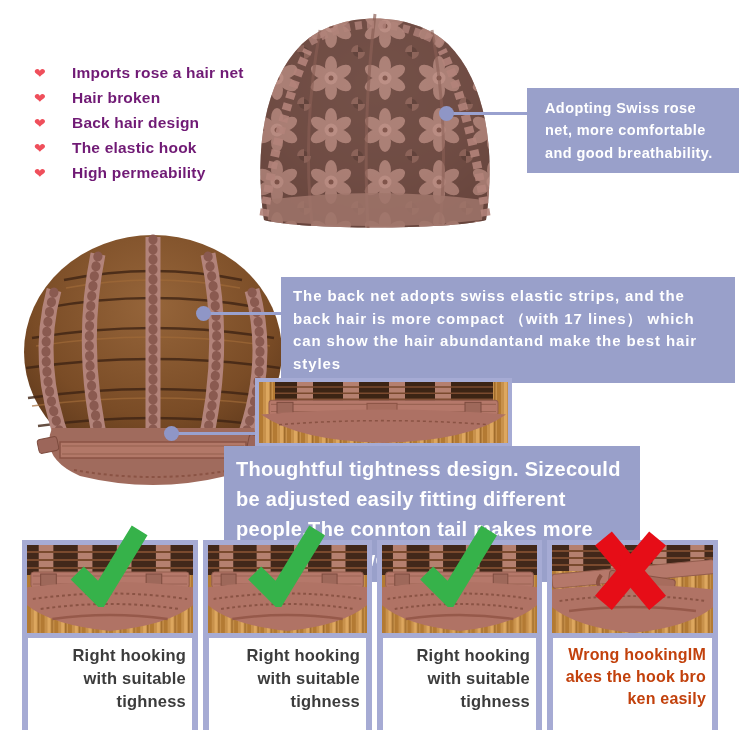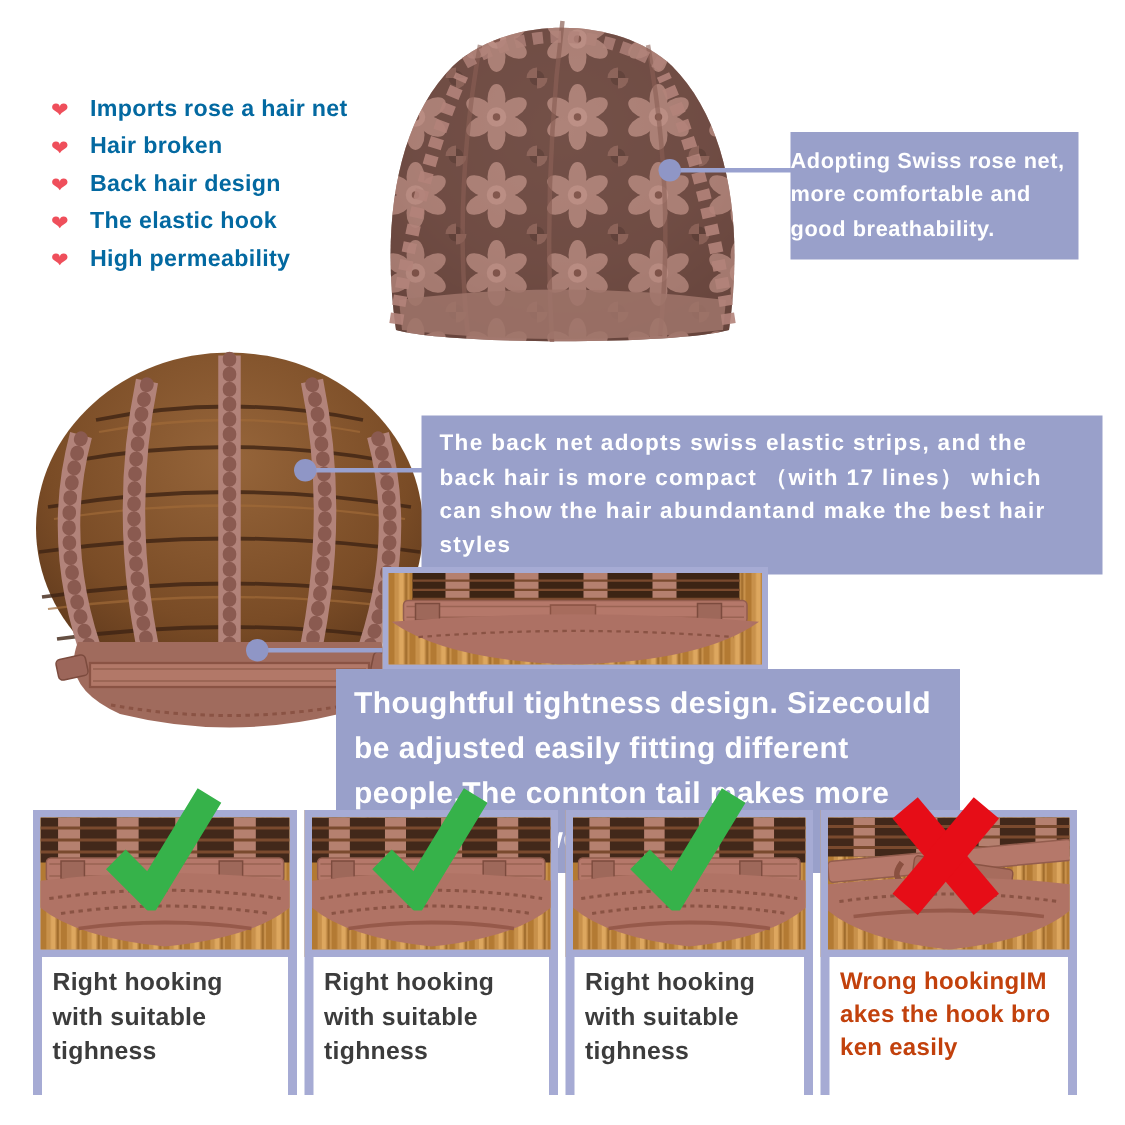--- a/index.html
+++ b/index.html
@@ -3,52 +3,52 @@
 <meta charset="utf-8">
 <style>
   html,body{margin:0;padding:0;background:#ffffff;}
   #canvas{position:relative;width:750px;height:750px;background:#ffffff;overflow:hidden;
           font-family:"Liberation Sans",sans-serif;}
 
   
   .features{position:absolute;left:34px;top:60px;}
   .feat-row{display:flex;align-items:center;height:25px;}
   .heart{width:26px;font-size:14px;color:#ef4f5b;}
-  .feat-label{font-size:15.5px;font-weight:700;color:#0369a1;letter-spacing:.2px;}
+  .feat-label{font-size:15.5px;font-weight:700;color:#701a75;letter-spacing:.2px;margin-left:12px;}
 
   
   .photo{position:absolute;}
   .photo svg{display:block;}
 
   
   .conn-line{position:absolute;height:3px;background:#99a1cf;}
   .conn-dot{position:absolute;width:15px;height:15px;border-radius:50%;background:#8f96c6;}
 
   
   .panel{position:absolute;background:#99a0ca;color:#ffffff;font-weight:700;box-sizing:border-box;}
-  .panel-rose{left:527px;top:88px;width:192px;padding:9px 0;font-size:14.5px;line-height:1.55;letter-spacing:.4px;}
+  .panel-rose{left:527px;top:88px;width:212px;padding:9px 18px;font-size:14.5px;line-height:1.55;letter-spacing:.4px;}
   .panel-back{left:281px;top:277px;width:454px;padding:8px 12px;font-size:15px;line-height:1.5;letter-spacing:.9px;}
   .panel-tight{left:224px;top:446px;width:416px;padding:8px 12px;font-size:20px;line-height:1.5;letter-spacing:.3px;}
 
   .inset-frame{position:absolute;left:255px;top:378px;width:257px;height:69px;
                border:4px solid #a6abd4;box-sizing:border-box;background:#c8914b;}
   .inset-frame svg{width:100%;height:100%;}
 
   
   .compare{position:absolute;left:22px;top:540px;width:696px;display:flex;gap:5px;}
   .cell{position:relative;}
   .cell.w1{width:176px}.cell.w2{width:169px}.cell.w3{width:165px}.cell.w4{width:171px}
   .cell-photo{position:relative;border:5px solid #a6abd4;height:88px;box-sizing:content-box;background:#c8914b;}
   .cell-photo svg{display:block;width:100%;height:88px;}
   .mark{position:absolute;z-index:3;}
   .mark-check{top:-26px;right:3px;width:58px;height:62px;}
   .mark-cross{top:-20px;right:2px;width:48px;height:52px;}
   .cell-label{border-left:6px solid #a6abd4;border-right:6px solid #a6abd4;height:92px;
               box-sizing:border-box;padding:6px 6px 0 7px;background:#fff;
-              font-size:16.5px;font-weight:700;color:#3c3c3c;line-height:1.38;letter-spacing:.2px;}
+              font-size:16.5px;font-weight:700;color:#3c3c3c;line-height:1.38;letter-spacing:.2px;text-align:right;}
   .cell-label.wrong{color:#c2410c;word-break:break-all;font-size:16px;}
 </style>
 </head>
 <body>
 
 <svg width="0" height="0" style="position:absolute" aria-hidden="true">
   <defs>
     <pattern id="blondePat" width="14" height="20" patternUnits="userSpaceOnUse">
       <rect width="14" height="20" fill="#c8914b"></rect>
       <rect x="0" width="4" height="20" fill="#b37a33"></rect>

